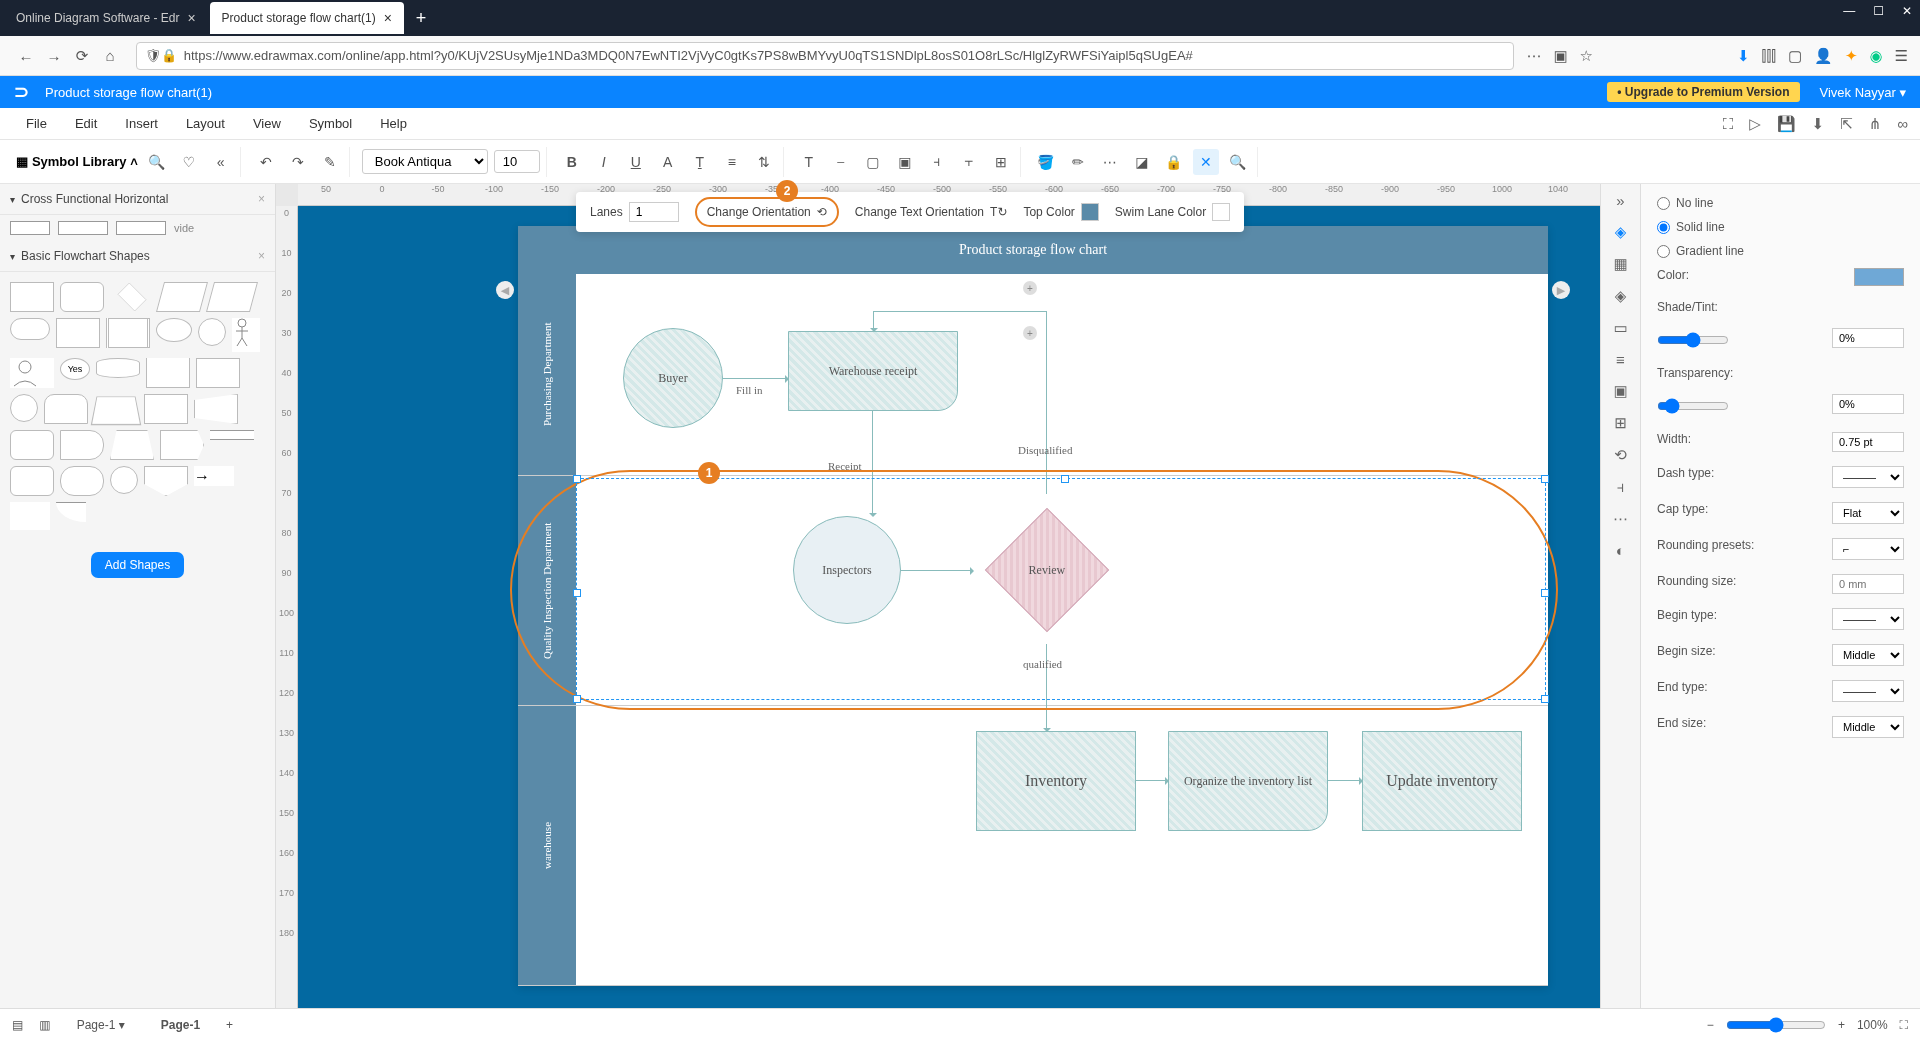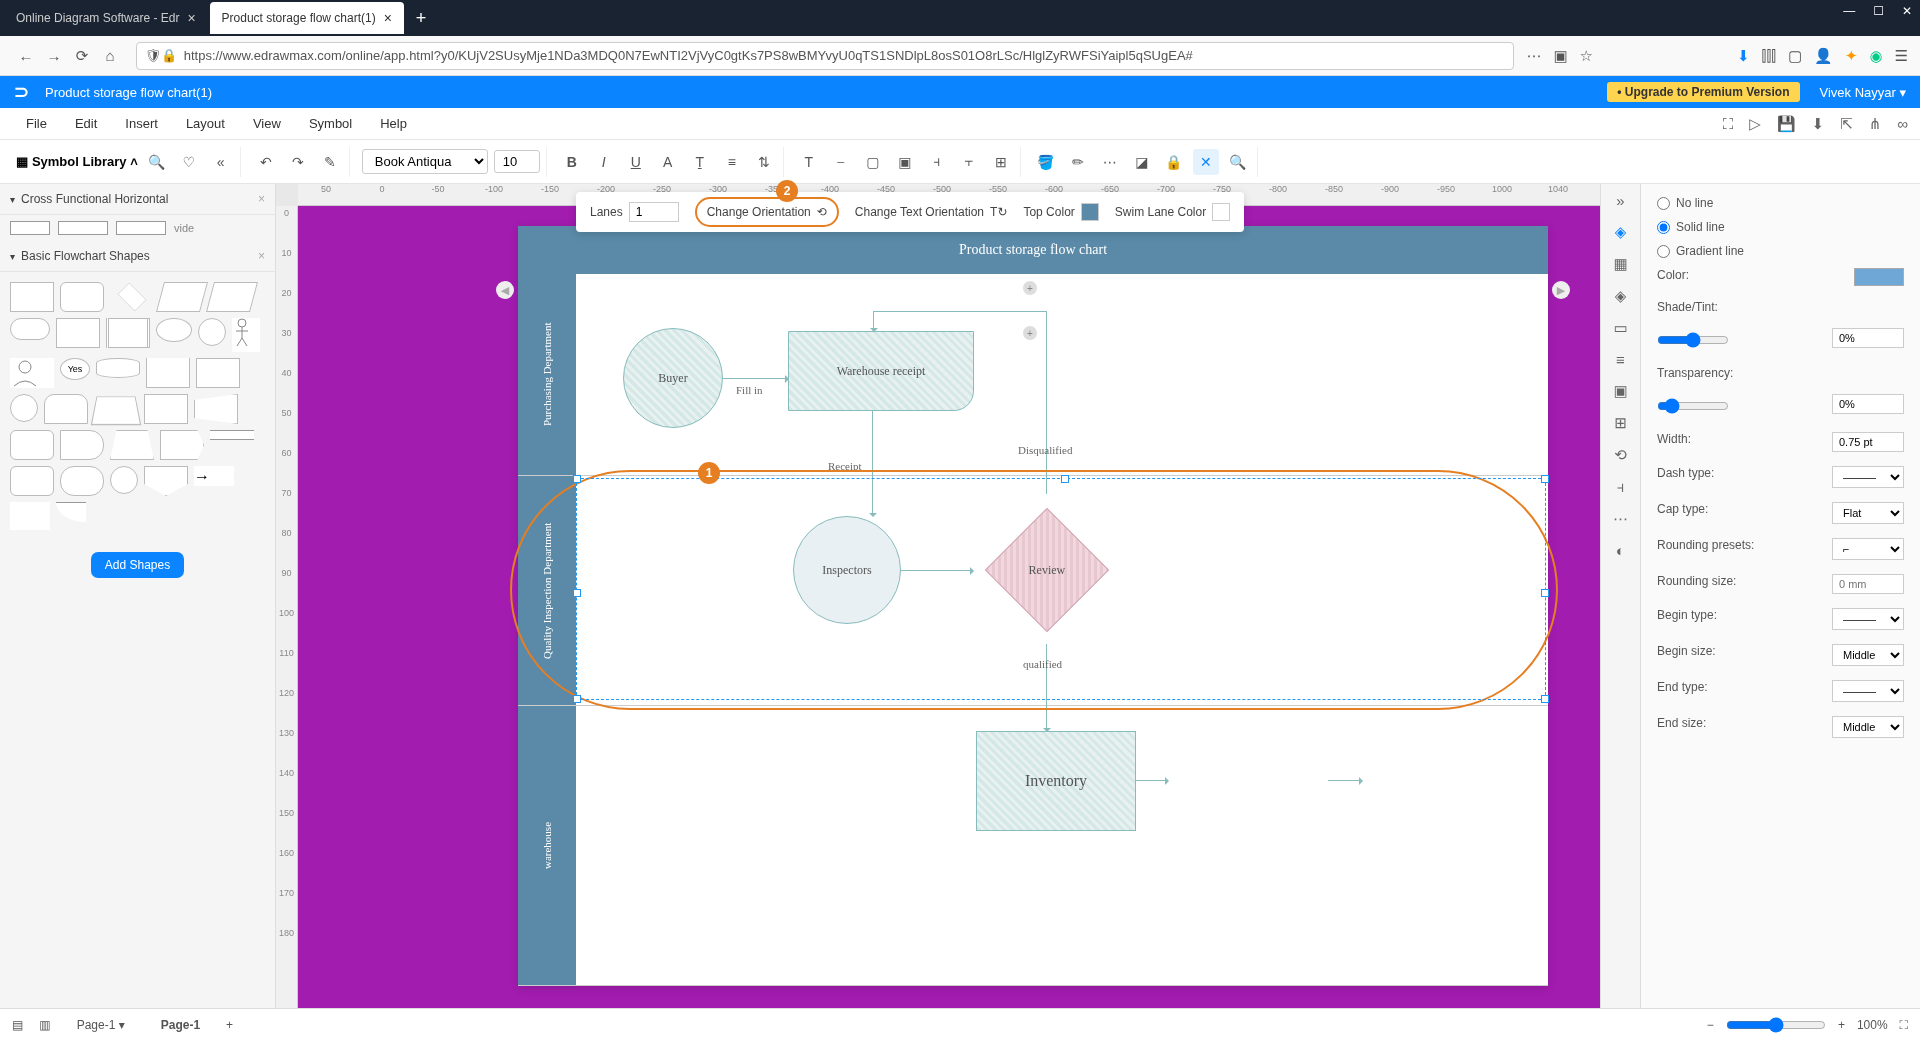--- a/index.html
+++ b/index.html
@@ -55,21 +55,21 @@
 .add-shapes-btn { background: #0a84ff; color: #fff; padding: 6px 14px; border: none; border-radius: 7px; font-size: 12px; margin: 12px auto; display: block; cursor: pointer; }
 .shape-palette-row { display: flex; gap: 8px; padding: 6px 10px; align-items: center; }
 .shape-palette-row .s { width: 40px; height: 14px; border: 1px solid #999; background: #fff; }
 
 
 .canvas-wrap { position: absolute; left: 276px; top: 184px; right: 320px; bottom: 32px; background: #e8e8e8; overflow: hidden; }
 .ruler-h { position: absolute; top: 0; left: 22px; right: 0; height: 22px; background: #f0f0f0; border-bottom: 1px solid #ccc; font-size: 9px; color: #888; display: flex; overflow: hidden; }
 .ruler-h span { width: 56px; text-align: center; flex-shrink: 0; }
 .ruler-v { position: absolute; top: 22px; left: 0; width: 22px; bottom: 0; background: #f0f0f0; border-right: 1px solid #ccc; font-size: 9px; color: #888; display: flex; flex-direction: column; overflow: hidden; }
 .ruler-v span { height: 40px; text-align: center; flex-shrink: 0; writing-mode: horizontal-tb; padding-top: 2px; }
-.canvas-inner { position: absolute; left: 22px; top: 22px; right: 0; bottom: 0; background: #a21caf; overflow: auto; }
+.canvas-inner { position: absolute; left: 22px; top: 22px; right: 0; bottom: 0; background: #0369a1; overflow: auto; }
 .page { position: absolute; left: 220px; top: 20px; width: 1030px; height: 760px; background: #fff; box-shadow: 0 2px 8px rgba(0,0,0,0.15); }
 
 
 .swimlane-title { position: absolute; left: 0; top: 0; width: 1030px; height: 48px; background: #5a8aa8; color: #fff; text-align: center; line-height: 48px; font-size: 14px; font-family: "Book Antiqua", serif; }
 .lane { position: absolute; left: 0; width: 1030px; border-bottom: 1px solid #ccc; }
 .lane-label { position: absolute; left: 0; top: 0; bottom: 0; width: 58px; background: #5a8aa8; color: #fff; writing-mode: vertical-rl; transform: rotate(180deg); text-align: center; font-size: 11px; display: flex; align-items: center; justify-content: center; font-family: "Book Antiqua", serif; }
 .lane1 { top: 48px; height: 202px; }
 .lane2 { top: 250px; height: 230px; }
 .lane3 { top: 480px; height: 280px; }
 
@@ -363,26 +363,28 @@
         <div class="lane-label">Purchasing Department</div>
       </div>
       <div class="lane lane2">
         <div class="lane-label">Quality Inspection Department</div>
       </div>
       <div class="lane lane3">
         <div class="lane-label">warehouse</div>
       </div>
 
       <div class="circle-shape" style="left:105px;top:102px;width:100px;height:100px">Buyer</div>
-      <div class="doc-shape" style="left:270px;top:105px;width:186px;height:80px;border-radius:0 0 20px 0">Warehouse receipt</div>
+      <div class="doc-shape" style="left:270px;top:105px;width:170px;height:80px;border-radius:0 0 20px 0">Warehouse receipt</div>
       <div class="circle-shape" style="left:275px;top:290px;width:108px;height:108px;background:#e8f0f4">Inspectors</div>
       <div class="dia-shape" style="left:485px;top:300px;width:88px;height:88px">
           <span>Review</span>
         </div>
       <div class="rect-shape" style="left:458px;top:505px;width:160px;height:100px">Inventory</div>
+      <div class="doc-shape" style="left:650px;top:505px;width:160px;height:100px;border-radius:0 0 20px 0">Organize the inventory list</div>
+      <div class="rect-shape" style="left:844px;top:505px;width:160px;height:100px">Update inventory</div>
 
       <div class="connector arrow-r" style="left:205px;top:152px;width:65px;height:1px"></div>
       <div class="connector-label" style="left:218px;top:158px">Fill in</div>
       <div class="connector" style="left:354px;top:185px;width:1px;height:105px"></div>
       <div class="connector arrow-d" style="left:354px;top:185px;width:1px;height:105px"></div>
       <div class="connector-label" style="left:310px;top:234px">Receipt</div>
       <div class="connector arrow-r" style="left:383px;top:344px;width:72px;height:1px"></div>
       <div class="connector" style="left:528px;top:85px;width:1px;height:183px"></div>
       <div class="connector" style="left:355px;top:85px;width:173px;height:1px"></div>
       <div class="connector arrow-d" style="left:355px;top:85px;width:1px;height:20px"></div>

